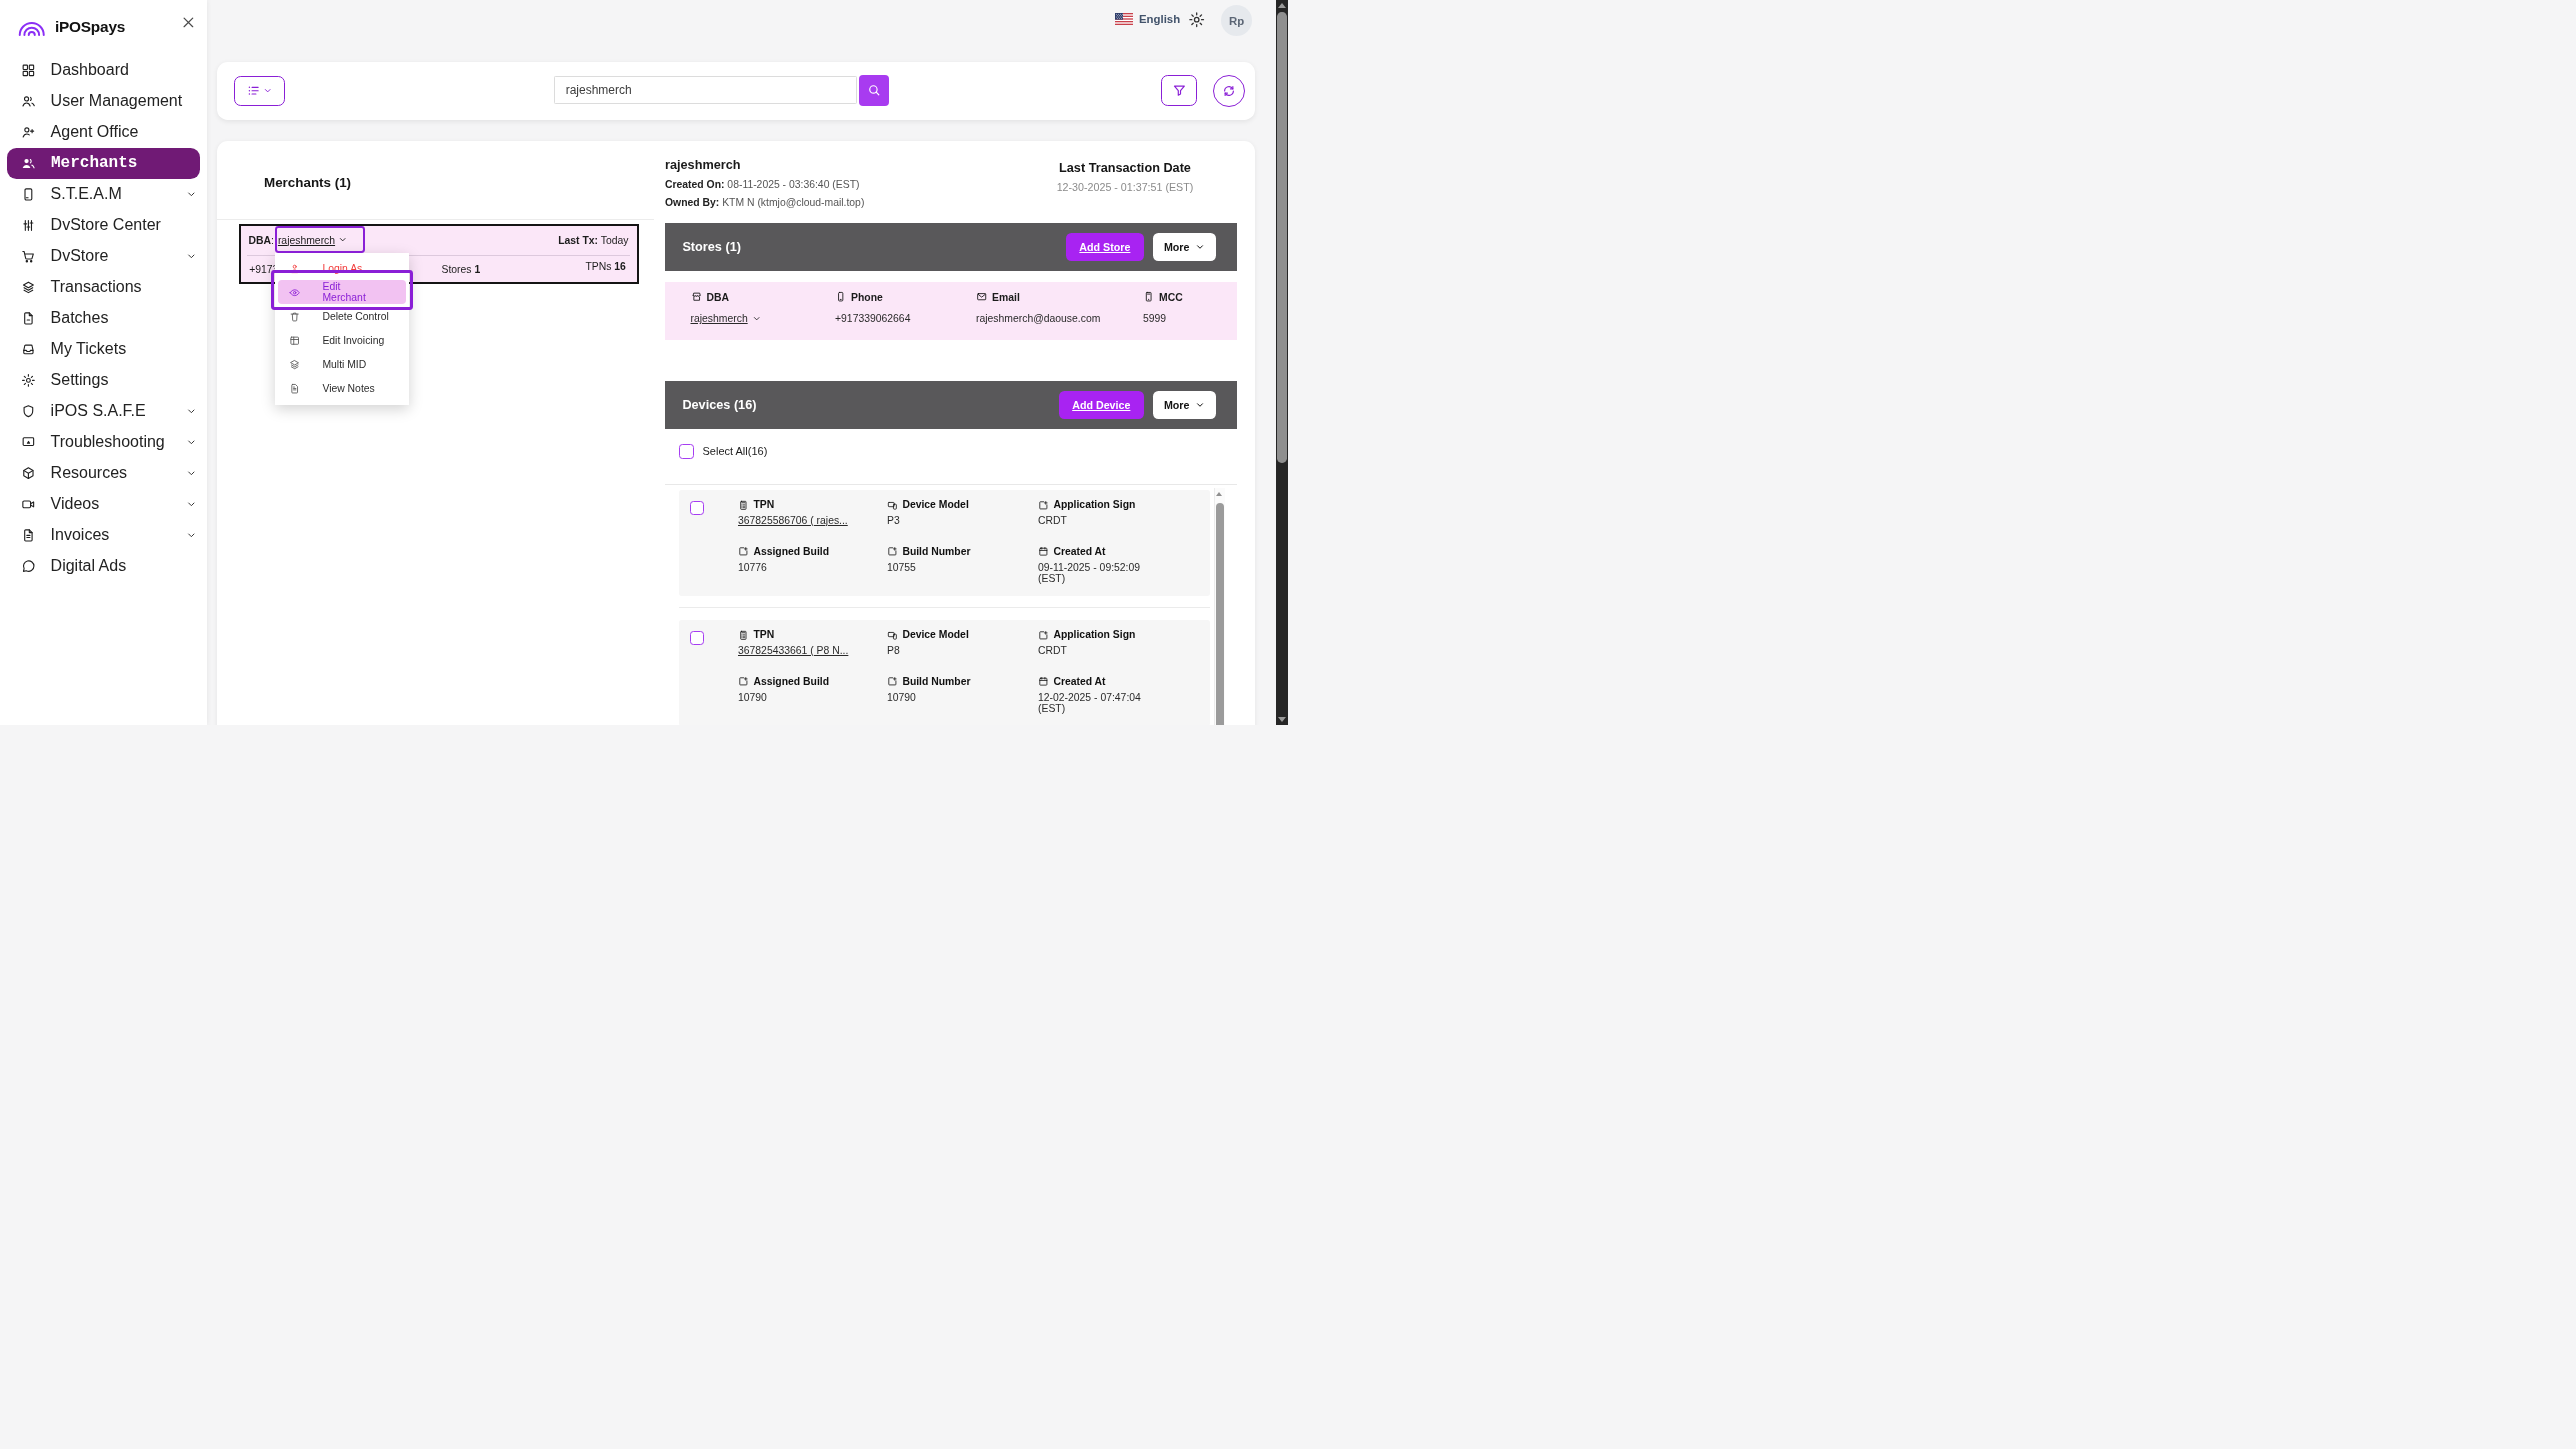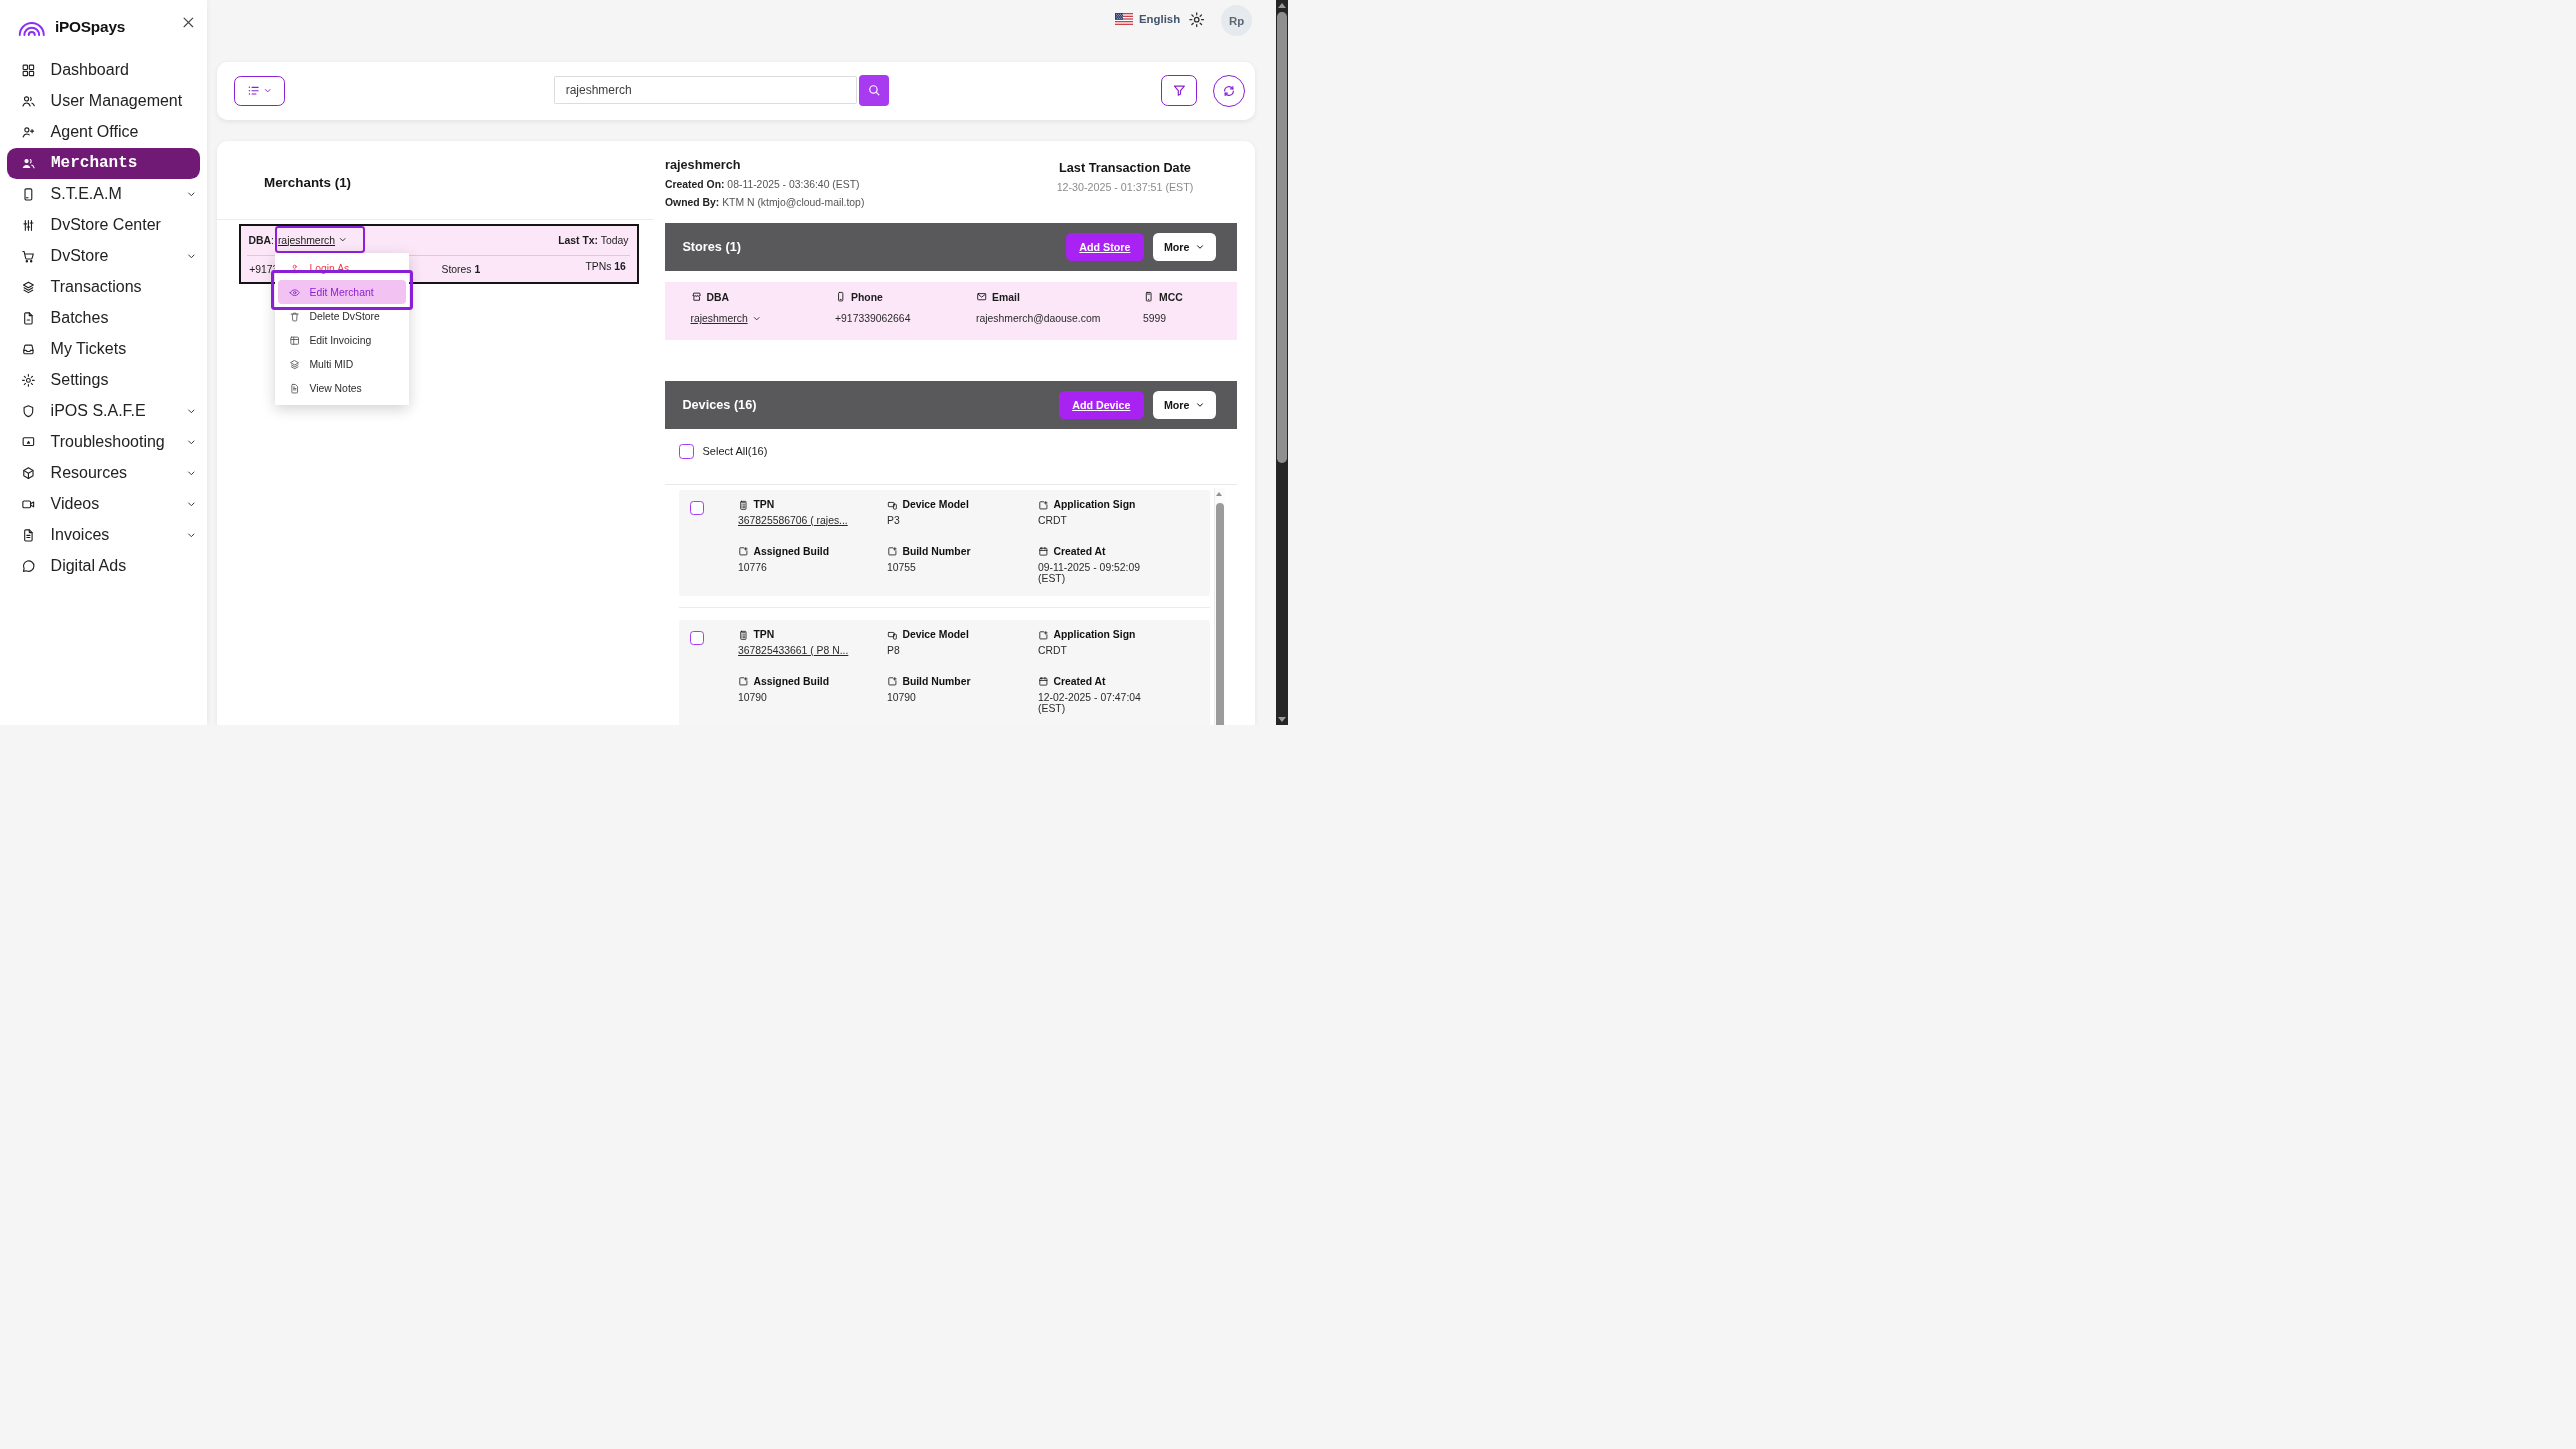--- a/index.html
+++ b/index.html
@@ -83,21 +83,21 @@
   .mr-tpns { position:absolute; right:10.7px; top:5px; }
   .mr-line2 b { font-weight:bold; }
 
   .annotation { position:absolute; border:2.7px solid #8a1fd6; border-radius:3.4px; background:transparent;
      pointer-events:none; z-index:4; }
   .annotation-dba { left:58px; top:85px; width:90px; height:27px; }
   .annotation-edit { left:54px; top:129px; width:142px; height:40px; border-width:3.4px; }
 
   .context-menu { position:absolute; left:58px; top:112px; width:134px; background:#fff; z-index:3;
      box-shadow:0 4px 13.4px rgba(0,0,0,.18); padding:3.4px 0 4.7px 0; }
-  .menu-item { display:flex; align-items:center; gap:9px; height:24px; padding:0 20px 0 14px;
+  .menu-item { display:flex; align-items:center; gap:22px; height:24px; padding:0 20px 0 14px;
      font-size:10.4px; color:#2c2c2c; cursor:pointer; }
   .menu-item .mi-ic { width:11.4px; height:11.4px; flex:0 0 11.4px; color:#555; }
   .menu-item.danger { color:#f23c3c; }
   .menu-item.danger .mi-ic { color:#f23c3c; }
   .menu-item.highlight { background:#f2c2f2; color:#8a1fd6; margin:0 3.4px; padding-left:10.7px; border-radius:4px; }
   .menu-item.highlight .mi-ic { color:#8a1fd6; }
 
   
   .detail-name { position:absolute; left:448px; top:17.4px; font-size:12.7px; font-weight:bold; }
   .detail-line { position:absolute; left:448px; font-size:10.4px; color:#555; }
@@ -489,21 +489,21 @@
           </svg>
         </span>
     <span>Edit Merchant</span>
   </div>
   <div class="menu-item">
     <span class="mi-ic">
           <svg viewBox="0 0 24 24" fill="none" stroke="currentColor" stroke-width="1.8" stroke-linecap="round" stroke-linejoin="round">
             <path d="M4.5 6.5h15M9.5 6V4.5h5V6M7 6.5l.8 13a1.5 1.5 0 0 0 1.5 1.4h5.4a1.5 1.5 0 0 0 1.5-1.4l.8-13"></path>
           </svg>
         </span>
-    <span>Delete DvStore</span>
+    <span>Delete Control</span>
   </div>
   <div class="menu-item">
     <span class="mi-ic">
           <svg viewBox="0 0 24 24" fill="none" stroke="currentColor" stroke-width="1.8" stroke-linecap="round" stroke-linejoin="round">
             <rect x="4" y="4.5" width="16" height="15" rx="1.5"></rect>
             <path d="M4 9.5h16M10 9.5V19.5M10 4.5v5"></path>
           </svg>
         </span>
     <span>Edit Invoicing</span>
   </div>

